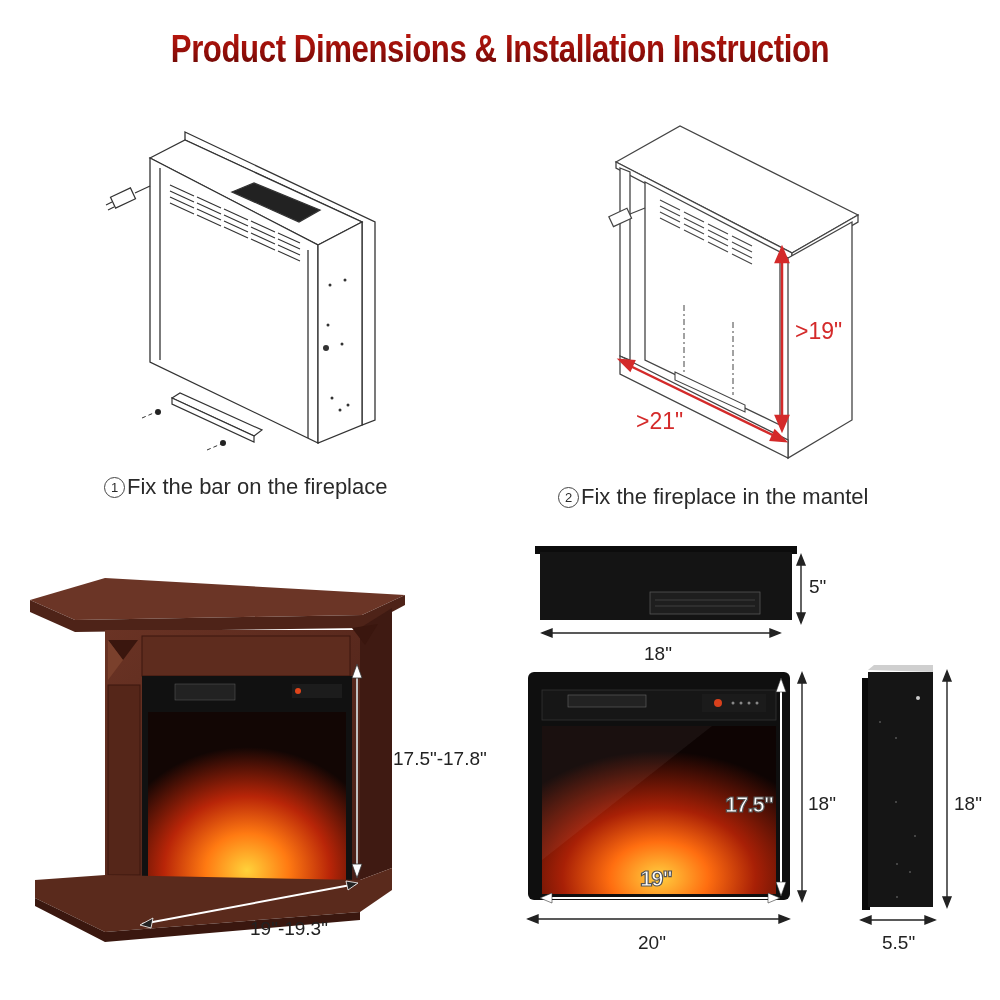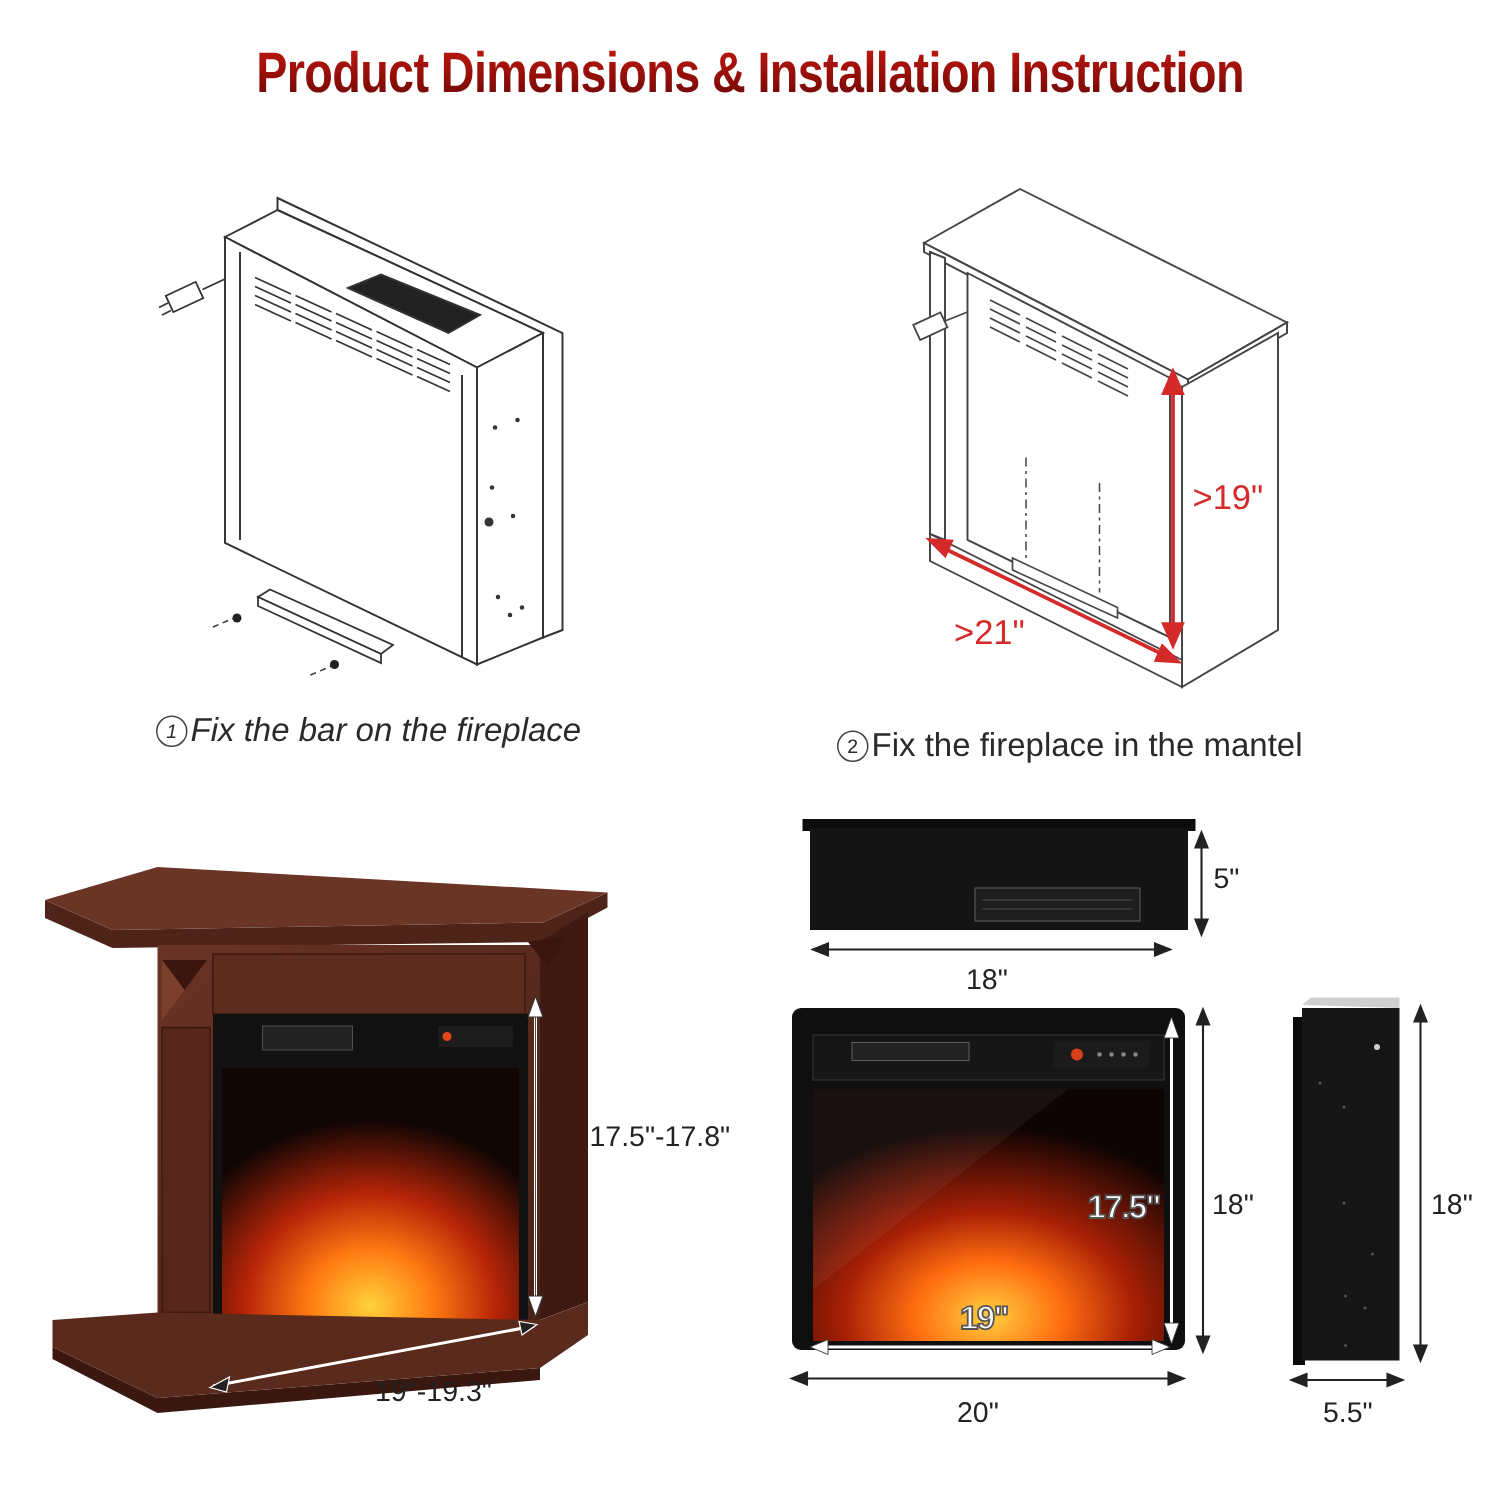--- a/index.html
+++ b/index.html
@@ -120,21 +120,21 @@
     <polygon points="776,262 782,248 788,262"></polygon>
     <polygon points="776,416 782,430 788,416"></polygon>
     <line x1="622" y1="362" x2="783" y2="440"></line>
     <polygon points="620,360 634,361 630,370"></polygon>
     <polygon points="785,441 771,440 775,431"></polygon>
   </g>
 </svg>
 <div class="dim-red" style="left:795px;top:318px;">&gt;19"</div>
 <div class="dim-red" style="left:636px;top:408px;">&gt;21"</div>
 
-<div class="step-caption" style="left:104px;top:474px;font-style:italic;">
+<div class="step-caption" style="left:104px;top:474px;">
   <span class="step-num">1</span><span>Fix the bar on the fireplace</span>
 </div>
 <div class="step-caption" style="left:558px;top:484px;">
   <span class="step-num">2</span><span>Fix the fireplace in the mantel</span>
 </div>
 
 <svg width="1000" height="1000" style="left:0;top:0;">
   <defs>
     <linearGradient id="wood" x1="0" y1="0" x2="1" y2="1">
       <stop offset="0" stop-color="#6a3324"></stop>

